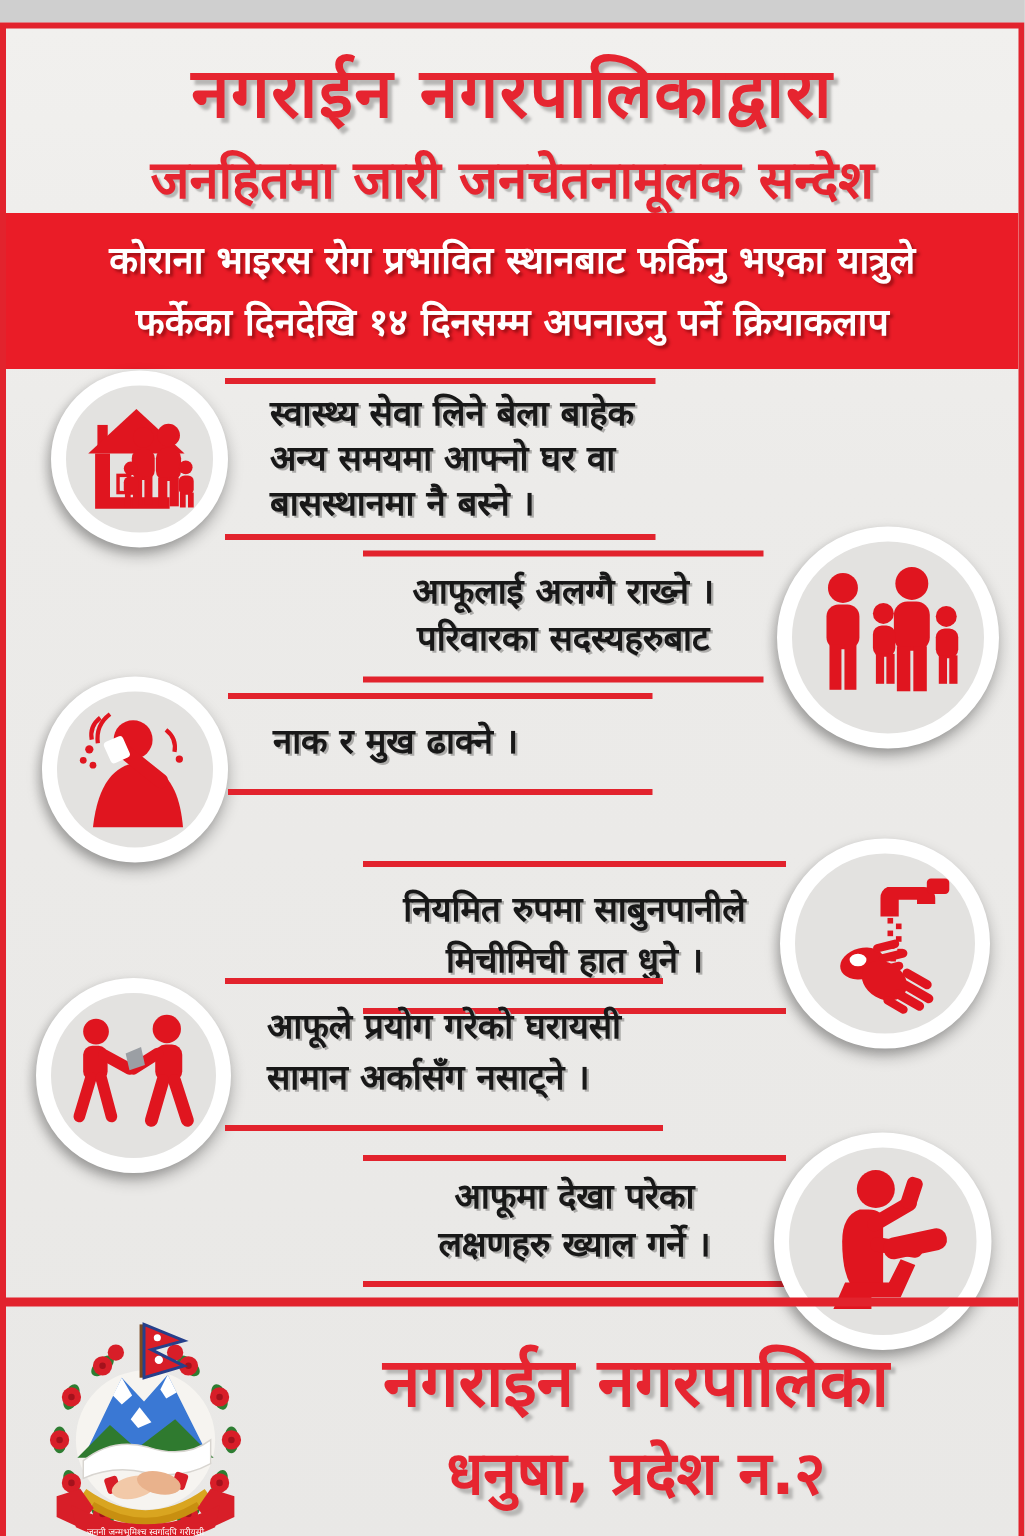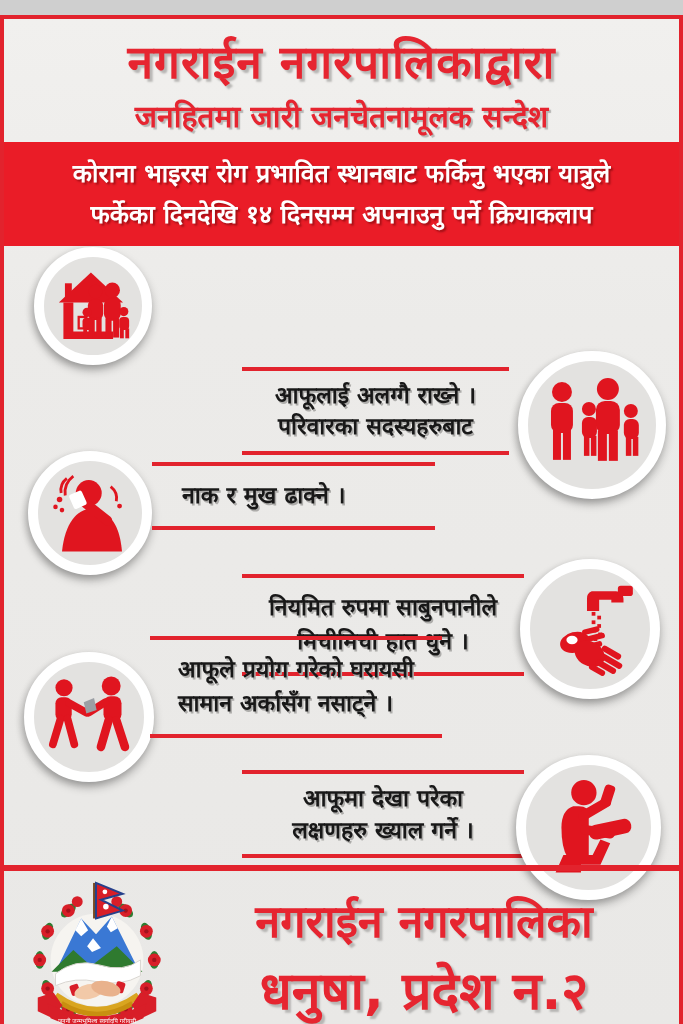--- a/index.html
+++ b/index.html
@@ -10,21 +10,21 @@
     border:4px solid #e2232d;box-sizing:border-box;overflow:hidden;
     font-family:"DejaVu Sans","Liberation Sans",sans-serif;
   }
   .hdr-title{
     position:absolute;top:10px;left:0;width:100%;text-align:center;
     font-size:46px;font-weight:bold;color:#e62530;
     text-shadow:3px 3px 2px #b7b6b4;letter-spacing:1px;
   }
   .hdr-sub{
     position:absolute;top:76px;left:0;width:100%;text-align:center;
-    font-size:30px;font-weight:bold;color:#e62530;
+    font-size:35px;font-weight:bold;color:#e62530;
     text-shadow:2px 2px 1px #b7b6b4;
   }
   .banner{
     position:absolute;top:123px;left:0;width:675px;height:104px;
     background:#ea1c27;color:#ffffff;display:flex;flex-direction:column;
     justify-content:center;align-items:center;text-align:center;
     font-weight:bold;font-size:25px;line-height:41px;
     text-shadow:2px 2px 2px rgba(80,0,0,.45);
   }
   .circle{
@@ -37,37 +37,37 @@
   .tbox{
     position:absolute;border-top:4px solid #e2232d;border-bottom:4px solid #e2232d;
     box-sizing:border-box;color:#181818;font-weight:bold;font-size:23px;
     text-shadow:1.5px 1.5px 0 #adacaa;
   }
   .tbox .ln{white-space:nowrap;}
   .tb1{left:146px;top:233px;width:287px;padding:5px 0 5px 30px;line-height:30px;}
   .tb2{left:238px;top:348px;width:267px;padding:9px 0 9px 0;line-height:31px;text-align:center;}
   .tb3{left:148px;top:443px;width:283px;padding:12px 0 14px 30px;line-height:34px;}
   .tb4{left:238px;top:555px;width:282px;padding:12px 0 14px 0;line-height:34px;text-align:center;}
-  .tb5{left:146px;top:617px;width:292px;padding:12px 0 14px 28px;line-height:34px;}
+  .tb5{left:146px;top:633px;width:292px;padding:12px 0 14px 28px;line-height:34px;}
   .tb6{left:238px;top:751px;width:282px;padding:8px 0 8px 0;line-height:32px;text-align:center;}
   .c1{left:30px;top:228px;width:118px;height:118px;}
   .c2{left:514px;top:332px;width:148px;height:148px;}
   .c3{left:24px;top:432px;width:124px;height:124px;}
   .c4{left:516px;top:540px;width:140px;height:140px;}
   .c5{left:20px;top:633px;width:130px;height:130px;}
   .c6{left:512px;top:736px;width:145px;height:145px;}
   .divider{position:absolute;top:846px;left:0;width:675px;height:6px;background:#e2232d;}
   .emblem{position:absolute;left:12px;top:858px;width:162px;height:158px;}
   .ftr-title{
     position:absolute;left:175px;top:870px;width:490px;text-align:center;
     font-size:45px;font-weight:bold;color:#e62530;text-shadow:3px 3px 2px #b7b6b4;
   }
   .ftr-sub{
     position:absolute;left:175px;top:934px;width:490px;text-align:center;
-    font-size:52px;font-weight:bold;color:#e62530;text-shadow:3px 3px 2px #b7b6b4;
+    font-size:40px;font-weight:bold;color:#e62530;text-shadow:3px 3px 2px #b7b6b4;
   }
   .red{fill:#e0151f;}
   .redstroke{stroke:#e0151f;fill:none;}
 </style>
 </head>
 <body>
 
 <div class="poster">
 
   <div class="hdr-title">नगराईन नगरपालिकाद्वारा</div>
@@ -97,20 +97,25 @@
         <rect x="36" y="65" width="13" height="16" rx="5"></rect>
         <rect x="37" y="79" width="5" height="13"></rect>
           <rect x="44" y="79" width="5" height="13"></rect>
         <circle cx="90" cy="57" r="6"></circle>
         <rect x="84" y="64" width="13" height="17" rx="5"></rect>
         <rect x="85" y="79" width="5" height="13"></rect>
           <rect x="92" y="79" width="5" height="13"></rect>
       </g>
     </svg>
   </div>
+  <div class="tbox tb1">
+    <div class="ln">स्वास्थ्य सेवा लिने बेला बाहेक</div>
+    <div class="ln">अन्य समयमा आफ्नो घर वा</div>
+    <div class="ln">बासस्थानमा नै बस्ने ।</div>
+  </div>
 
   <div class="tbox tb2">
     <div class="ln">आफूलाई अलग्गै राख्ने ।</div>
     <div class="ln">परिवारका सदस्यहरुबाट</div>
   </div>
   <div class="circle c2">
     <svg viewBox="0 0 100 100">
       <g class="red">
         <circle cx="20" cy="17" r="10"></circle>
         <rect x="9" y="28" width="22" height="30" rx="8"></rect>

